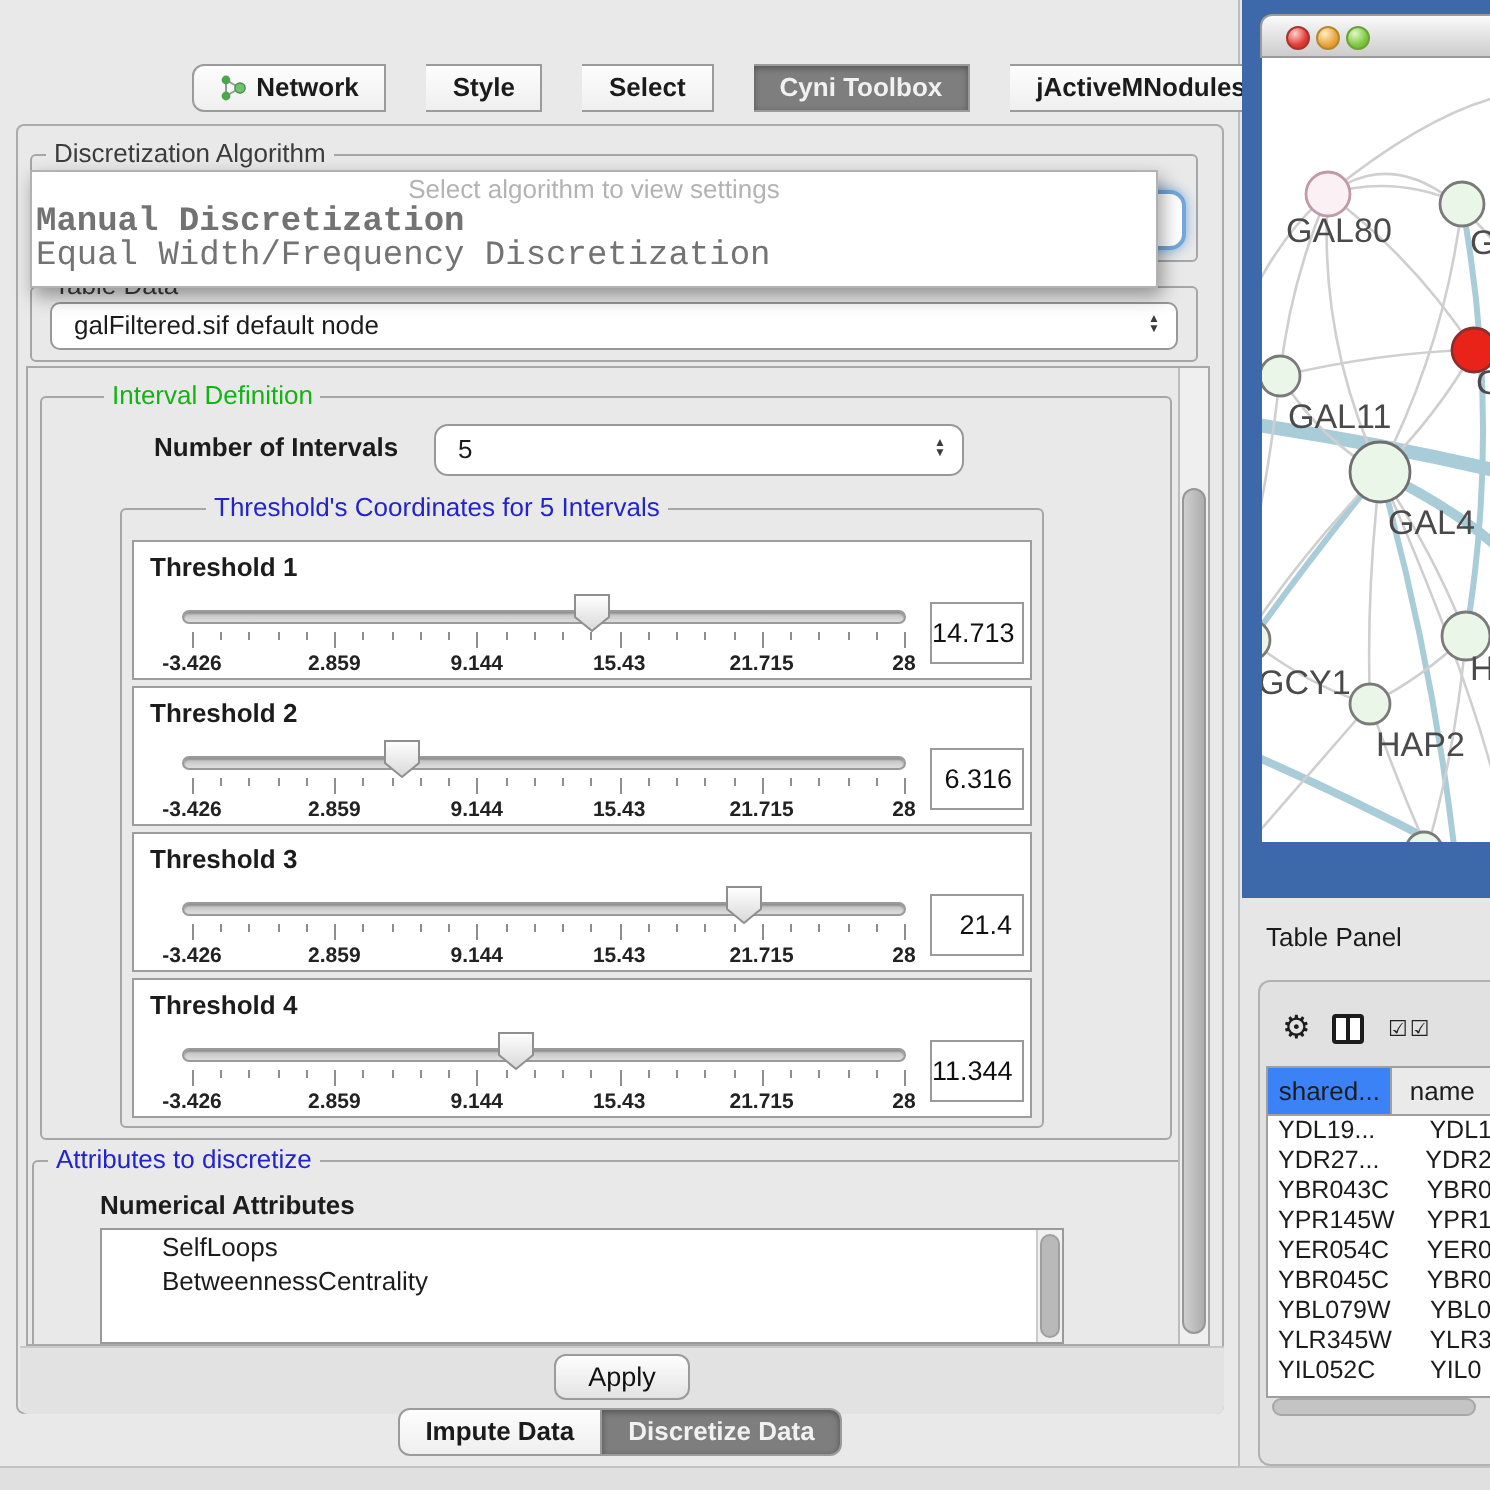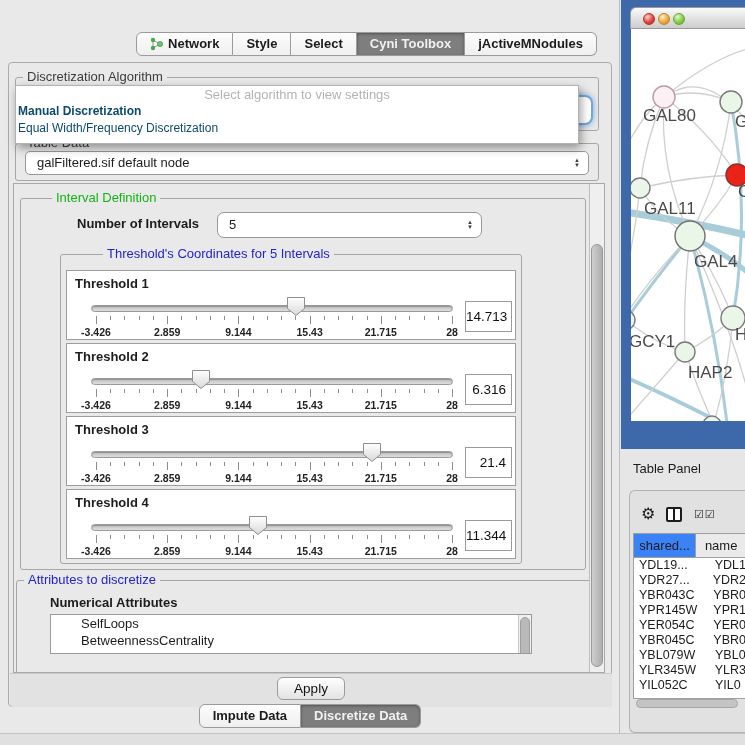--- a/index.html
+++ b/index.html
@@ -22,21 +22,21 @@
   .close-btn { position:absolute; left:593px; top:3px; font-size:14px; font-weight:bold; color:#111; }
 
   
   .tabbar { display:flex; justify-content:center; }
   .tab { height:24px; line-height:22px; padding:0 13px; font-size:13px; font-weight:bold;
     color:#1b1b1b; background:linear-gradient(#fdfdfd,#efefef);
     border:1px solid #9b9b9b; border-left:none; display:flex; align-items:center; gap:5px; }
   .tab:first-child { border-left:1px solid #9b9b9b; border-radius:6px 0 0 6px; }
   .tab:last-child { border-radius:0 6px 6px 0; }
   .tab.active { background:#7e7e7e; color:#f1f1f1; box-shadow:inset 0 1px 3px rgba(0,0,0,.35); }
-  .top-tabs { left:0; top:32px; width:733px; }
+  .top-tabs { left:0; top:32px; width:733px;gap:20px; }
   .bottom-tabs { left:0; top:704px; width:620px; z-index:8; }
 
   
   .main-panel { left:8px; top:62px; width:604px; height:645px;
     border:1px solid #ababab; border-radius:4px; background:#e9e9e9; }
 
   .groupbox { position:absolute; border:1px solid #a6a6a6; border-radius:3px; }
   .group-label { position:absolute; background:#e9e9e9; padding:0 4px; font-size:13px;
     line-height:14px; z-index:2; }
   .lbl-dark { color:#3c3c3c; }
@@ -52,21 +52,21 @@
     font-size:6px; line-height:5px; }
 
   
   .focus-combo { left:16px; top:32px; width:568px; height:30px; background:#fff;
     border:2px solid #73a7da; border-radius:8px; box-shadow:0 0 6px rgba(96,156,220,.85); z-index:1; }
 
   
   .popup { left:6px; top:22px; width:564px; height:59px; background:#fff;
     border:1px solid #b2b2b2; box-shadow:2px 4px 9px rgba(0,0,0,.38); z-index:5; }
   .popup-placeholder { text-align:center; color:#b3b3b3; font-size:13px; line-height:17px; }
-  .popup-item { font-size:12px; line-height:17px; padding-left:2px; color:#0c4a6e; white-space:nowrap; }
+  .popup-item { font-size:17px; line-height:17px; padding-left:2px; color:#737373; white-space:nowrap;font-family:Liberation Mono, monospace; }
   .popup-item.bold { font-weight:bold; }
 
   
   .viewport { left:4px; top:120px; width:592px; height:490px; border:1px solid #a8a8a8;
     background:#e9e9e9; overflow:hidden; }
   .vscroll { position:absolute; right:0; top:0; width:15px; height:488px; background:#efefef;
     border-left:1px solid #bdbdbd; }
   .vscroll .thumb { position:absolute; left:1px; top:60px; width:12px; height:423px;
     background:linear-gradient(90deg,#cfcfcf,#adadad); border:1px solid #979797; border-radius:7px; }
 
@@ -82,21 +82,21 @@
   .tick { position:absolute; top:0; width:1px; background:#8e8e8e; }
   .tick.major { height:8px; }
   .tick.minor { height:4px; }
   .tick-label { position:absolute; top:55px; width:64px; margin-left:-32px; text-align:center;
     font-size:10.5px; font-weight:bold; color:#222; }
   .value-box { position:absolute; left:398px; top:30px; width:47px; height:31px;
     background:#fff; border:1px solid #9a9a9a; font-size:13.5px; line-height:29px;
     text-align:right; padding-right:5px; color:#101010; }
 
   
-  .attr-list { position:absolute; left:36px; top:430px; width:482px; height:40px;
+  .attr-list { position:absolute; left:36px; top:430px; width:482px; height:58px;
     background:#fff; border:1px solid #9a9a9a; overflow:hidden; }
   .attr-item { font-size:13px; line-height:17px; padding-left:30px; white-space:nowrap; }
   .list-scroll { position:absolute; right:0; top:0; width:13px; height:100%;
     background:#f0f0f0; border-left:1px solid #cacaca; }
   .list-scroll .thumb { position:absolute; left:1px; top:2px; width:10px; height:52px;
     background:#b9b9b9; border:1px solid #9f9f9f; border-radius:6px; }
 
   
   .footer { left:1px; top:610px; width:602px; height:34px; background:#e2e2e2;
     border-top:1px solid #c9c9c9; border-radius:0 0 4px 4px; }

